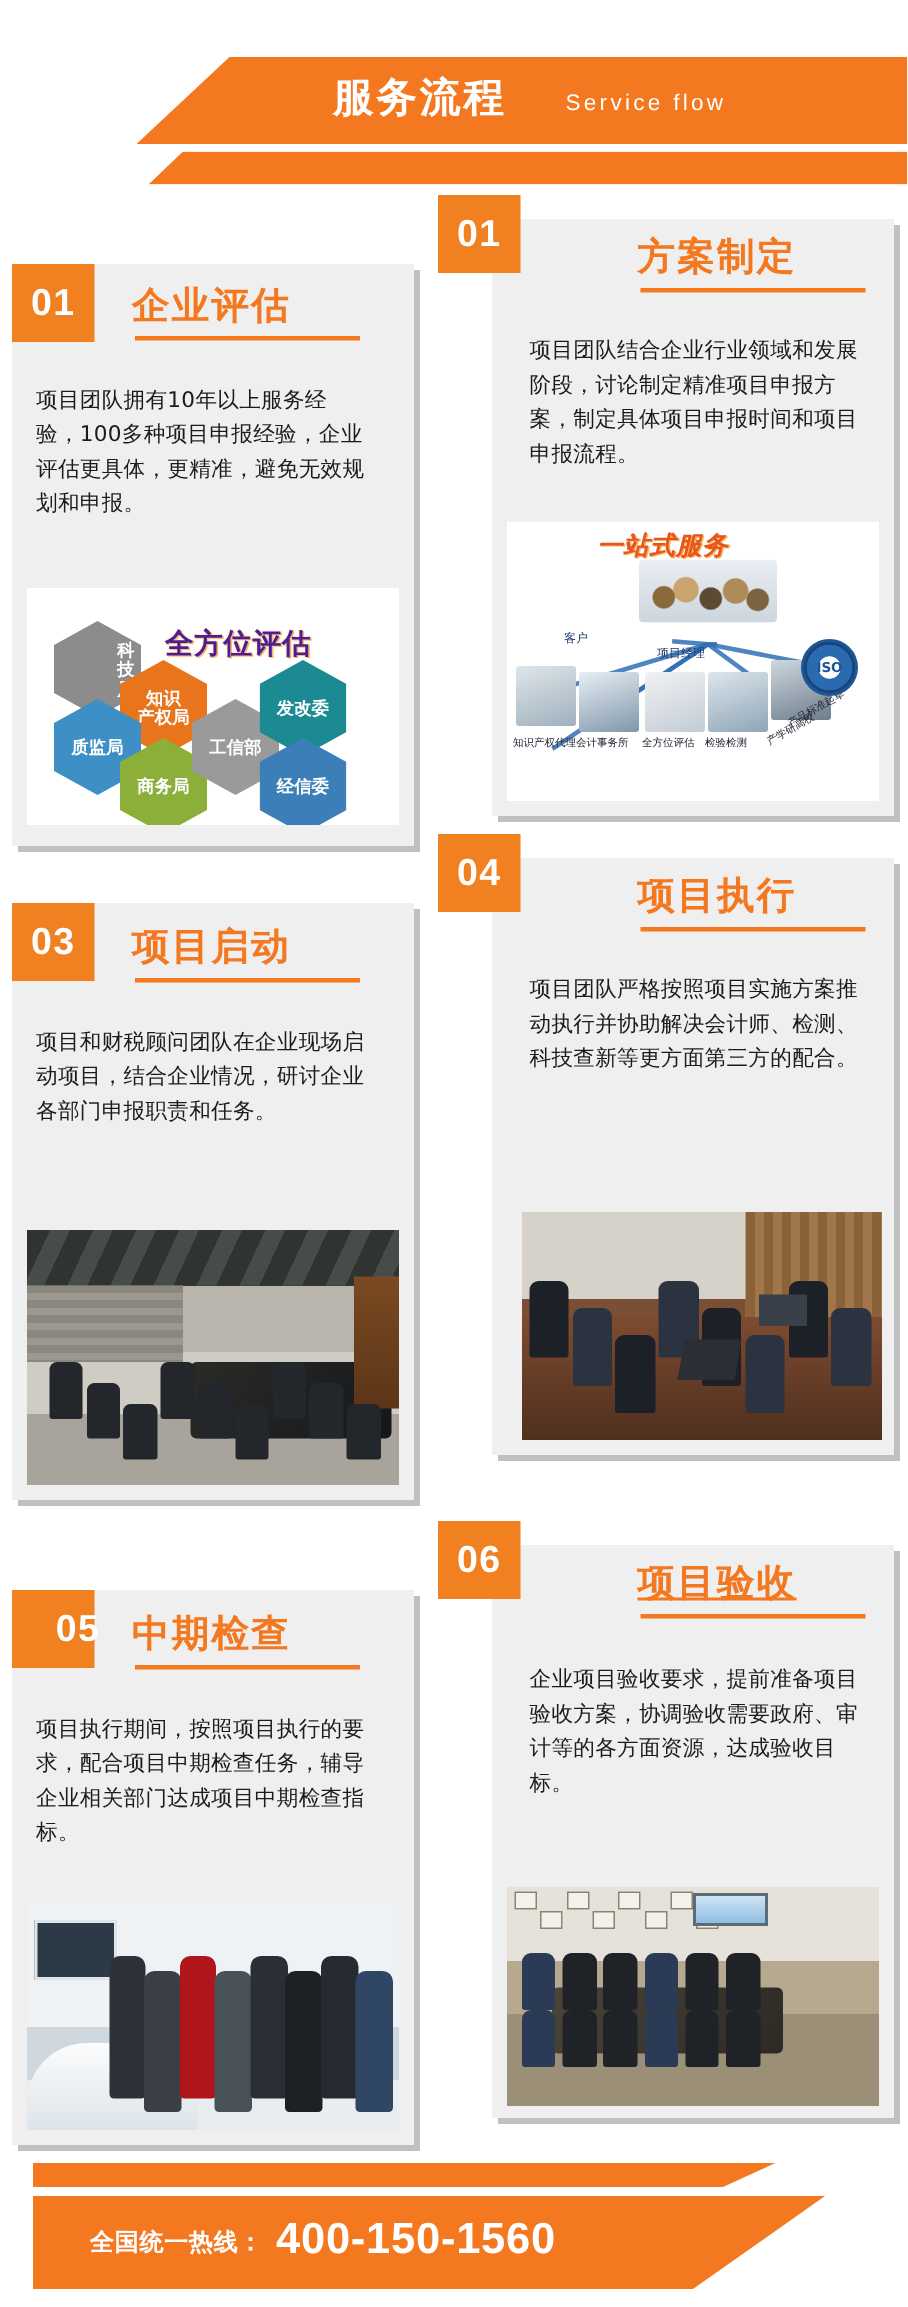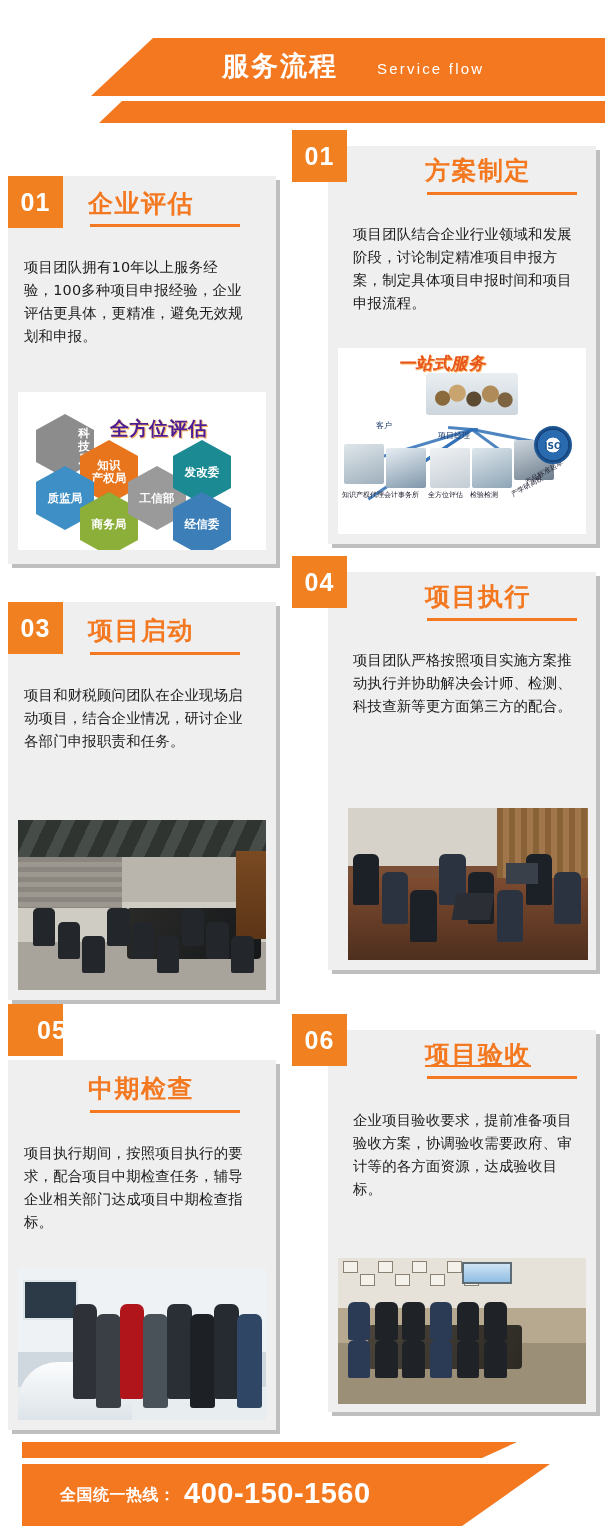--- a/index.html
+++ b/index.html
@@ -90,21 +90,21 @@
   #rule03 { left: 90px;  top: 628px; width: 150px; }
   #body03 { left: 24px;  top: 660px; width: 222px; }
 
   #card04 { left: 328px; top: 548px;  width: 268px; height: 398px; }
   #badge04{ left: 292px; top: 532px; }
   #title04{ left: 425px; top: 556px; }
   #rule04 { left: 427px; top: 594px; width: 150px; }
   #body04 { left: 353px; top: 625px; width: 222px; }
 
   #card05 { left: 8px;   top: 1036px; width: 268px; height: 370px; }
-  #badge05{ left: 8px;   top: 980px; padding-left: 33px; }
+  #badge05{ left: 8px;   top: 1036px; padding-left: 33px; }
   #title05{ left: 88px;  top: 1048px; }
   #rule05 { left: 90px;  top: 1086px; width: 150px; }
   #body05 { left: 24px;  top: 1118px; width: 222px; }
 
   #card06 { left: 328px; top: 1006px; width: 268px; height: 382px; }
   #badge06{ left: 292px; top: 990px; }
   #title06{ left: 425px; top: 1014px; text-decoration: underline; }
   #rule06 { left: 427px; top: 1052px; width: 150px; }
   #body06 { left: 353px; top: 1085px; width: 222px; }
 

